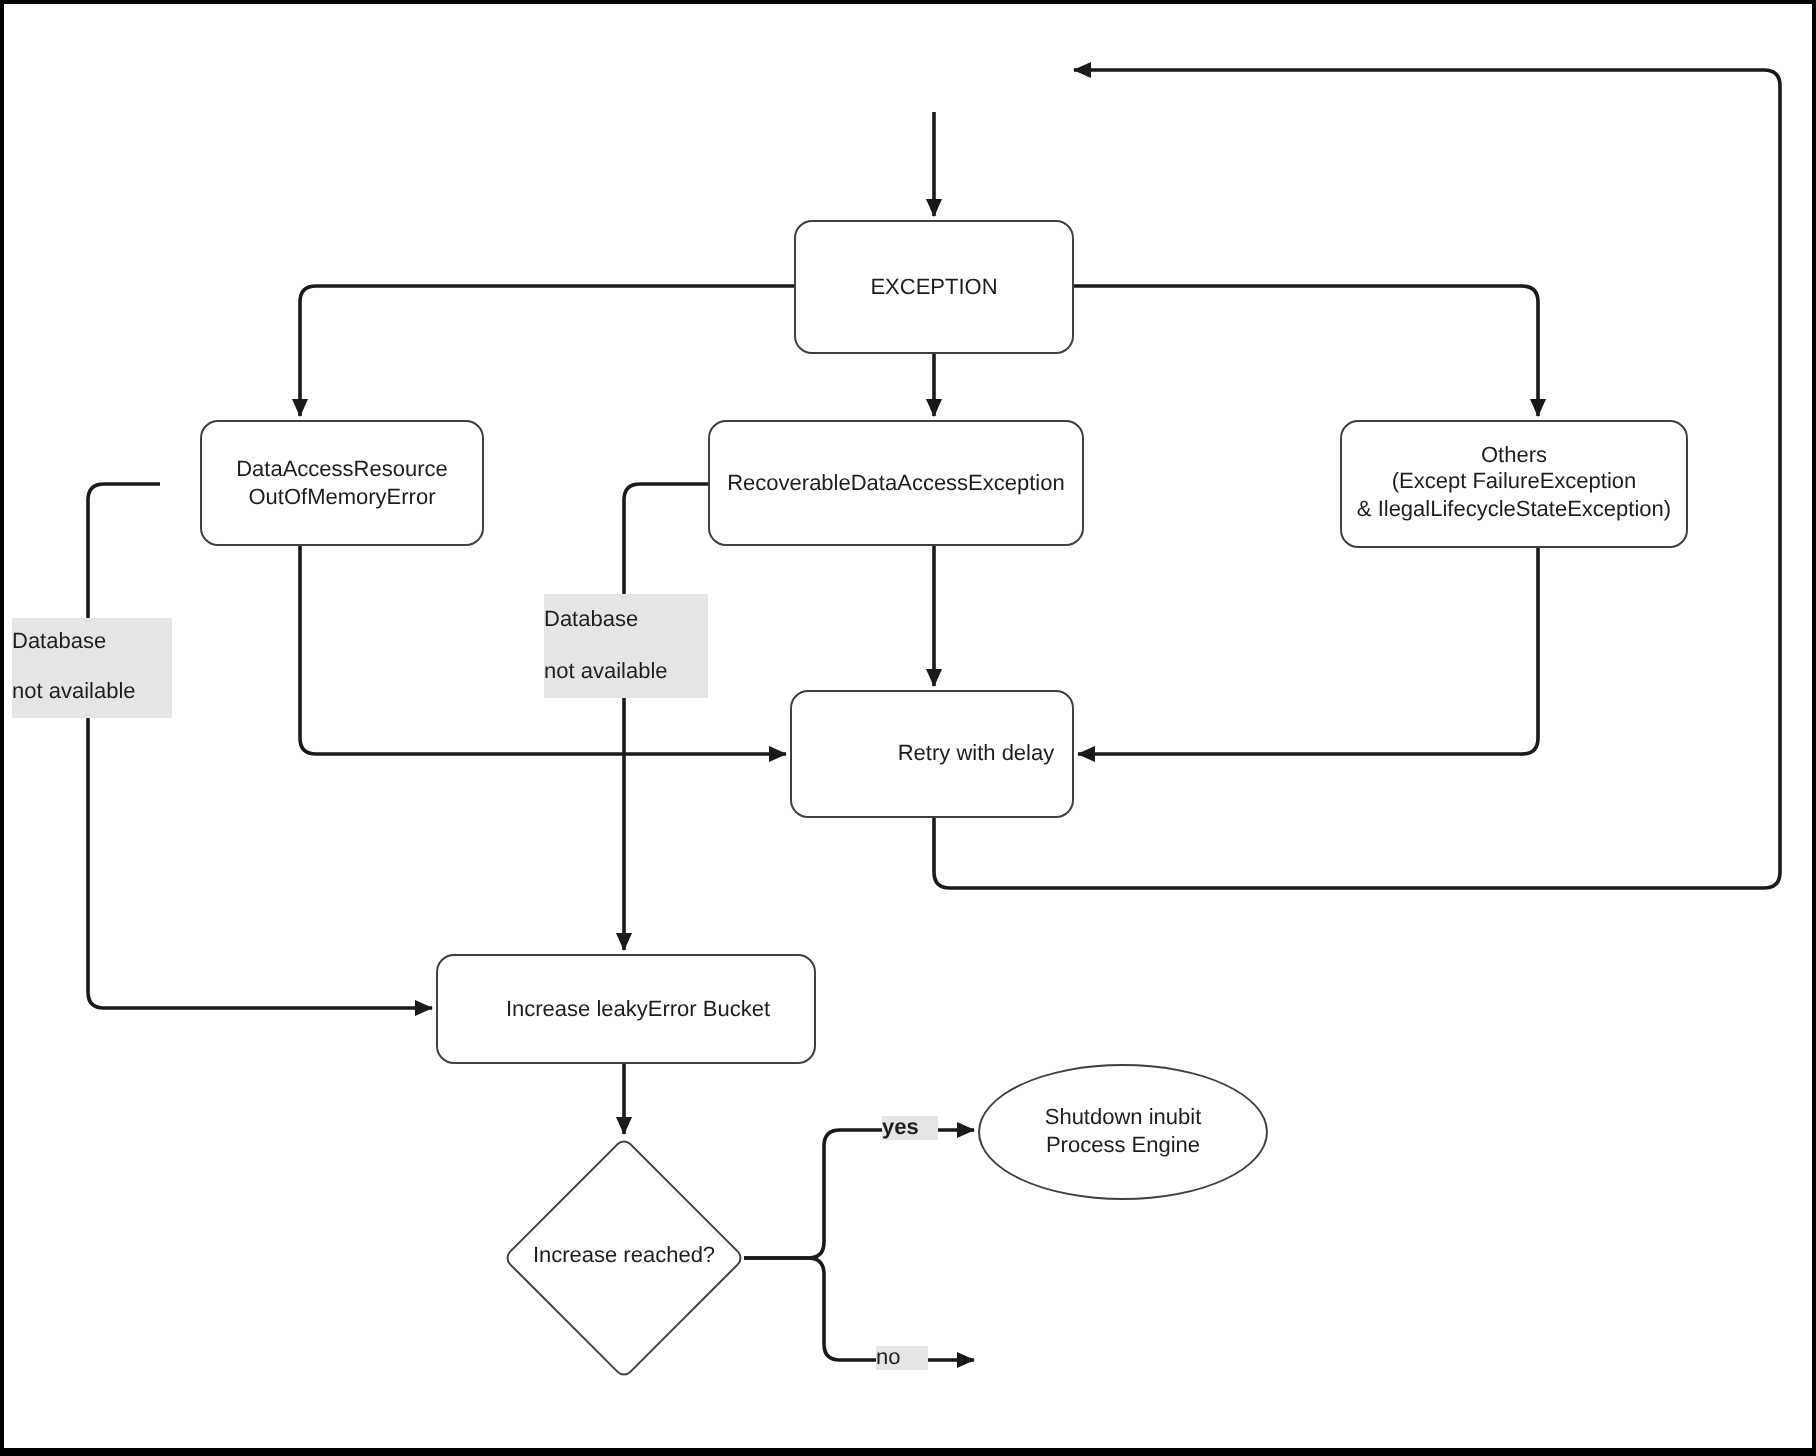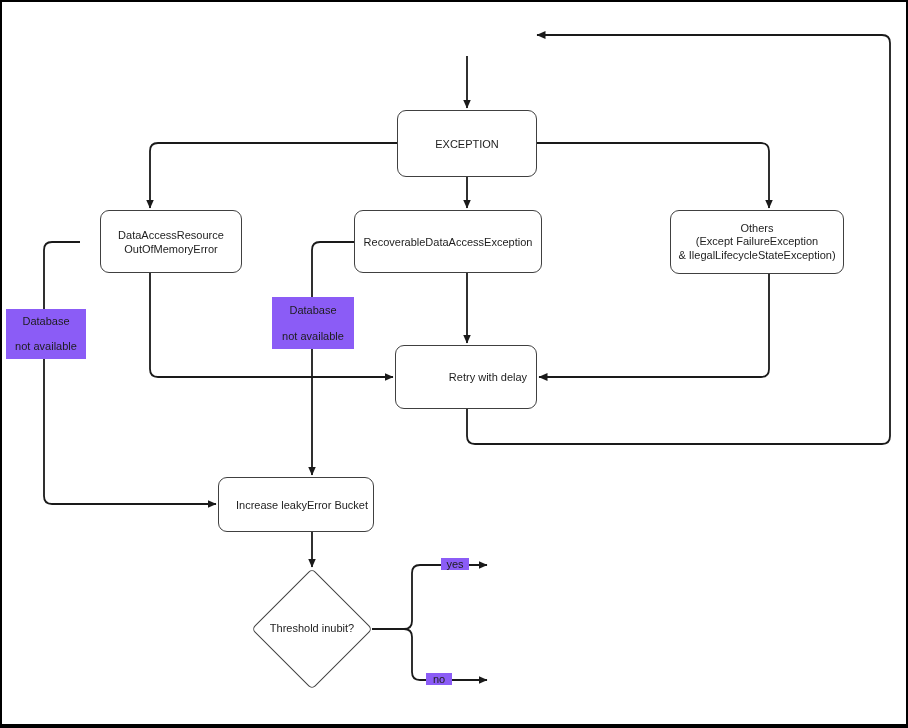--- a/index.html
+++ b/index.html
@@ -30,40 +30,40 @@
   .ellipse{border-radius:50%;}
   .diamond-shape{
     position:absolute;z-index:2;box-sizing:border-box;background:#fff;
     border:1.6px solid var(--node-border);border-radius:5px;
     transform:rotate(45deg);
   }
   .diamond-label{
     position:absolute;z-index:3;text-align:center;font-size:11px;color:var(--text);
   }
   .edge-label{
-    position:absolute;z-index:3;background:#8b5cf6;text-align:center;
+    position:absolute;z-index:3;background:#e5e5e5;
     font-size:11px;color:var(--text);
   }
   
   #n-database-call{left:393px;top:12px;width:140px;height:42px;}
   #n-exception{left:395px;top:108px;width:140px;height:67px;}
   #n-dar-failure{left:78px;top:208px;width:142px;height:63px;margin-left:20px;}
   #n-recoverable{left:352px;top:208px;width:188px;height:63px;}
   #n-others{left:668px;top:208px;width:174px;height:64px;line-height:13.5px;}
   #n-retry{left:393px;top:343px;width:142px;height:64px;padding-left:44px;}
-  #n-increase{left:216px;top:475px;width:156px;height:55px;padding-left:12px;}
+  #n-increase{left:216px;top:475px;width:190px;height:55px;padding-left:12px;}
   #n-diamond{left:267px;top:584px;width:86px;height:86px;}
   #n-diamond-label{left:248px;top:620px;width:124px;}
   #n-shutdown{left:487px;top:530px;width:145px;height:68px;}
   #n-increment{left:487px;top:645px;width:145px;height:68px;line-height:25px;}
   
   #l-db-left{left:4px;top:307px;width:80px;line-height:25px;}
   #l-db-mid{left:270px;top:295px;width:82px;line-height:26px;}
-  #l-yes{left:439px;top:556px;width:28px;}
-  #l-no{left:424px;top:671px;width:26px;}
+  #l-yes{left:439px;top:556px;width:28px;font-weight:bold;}
+  #l-no{left:436px;top:671px;width:26px;}
 </style>
 </head>
 <body>
 
 <div class="canvas">
 
   <svg class="edge-layer" width="908" height="728" viewBox="0 0 908 728">
     <defs>
       <marker id="arrow" markerUnits="userSpaceOnUse" markerWidth="10" markerHeight="9" refX="8.5" refY="4" orient="auto">
         <path class="arrowhead" d="M0,0 L9,4 L0,8 Z"></path>
@@ -106,22 +106,26 @@
 
   <div class="node" id="n-retry">
     <span>Retry with delay</span>
   </div>
 
   <div class="node" id="n-increase">
     <span>Increase leakyError Bucket</span>
   </div>
 
   <div class="diamond-shape" id="n-diamond"></div>
-  <div class="diamond-label" id="n-diamond-label">Threshold inubit?</div>
+  <div class="diamond-label" id="n-diamond-label">Increase reached?</div>
 
+  <div class="node ellipse" id="n-shutdown">
+    <span>Shutdown inubit</span>
+    <span>Process Engine</span>
+  </div>
 
 
   <div class="edge-label" id="l-db-left">
     <span style="display:block">Database</span>
     <span style="display:block">not available</span>
   </div>
 
   <div class="edge-label" id="l-db-mid">
     <span style="display:block">Database</span>
     <span style="display:block">not available</span>

